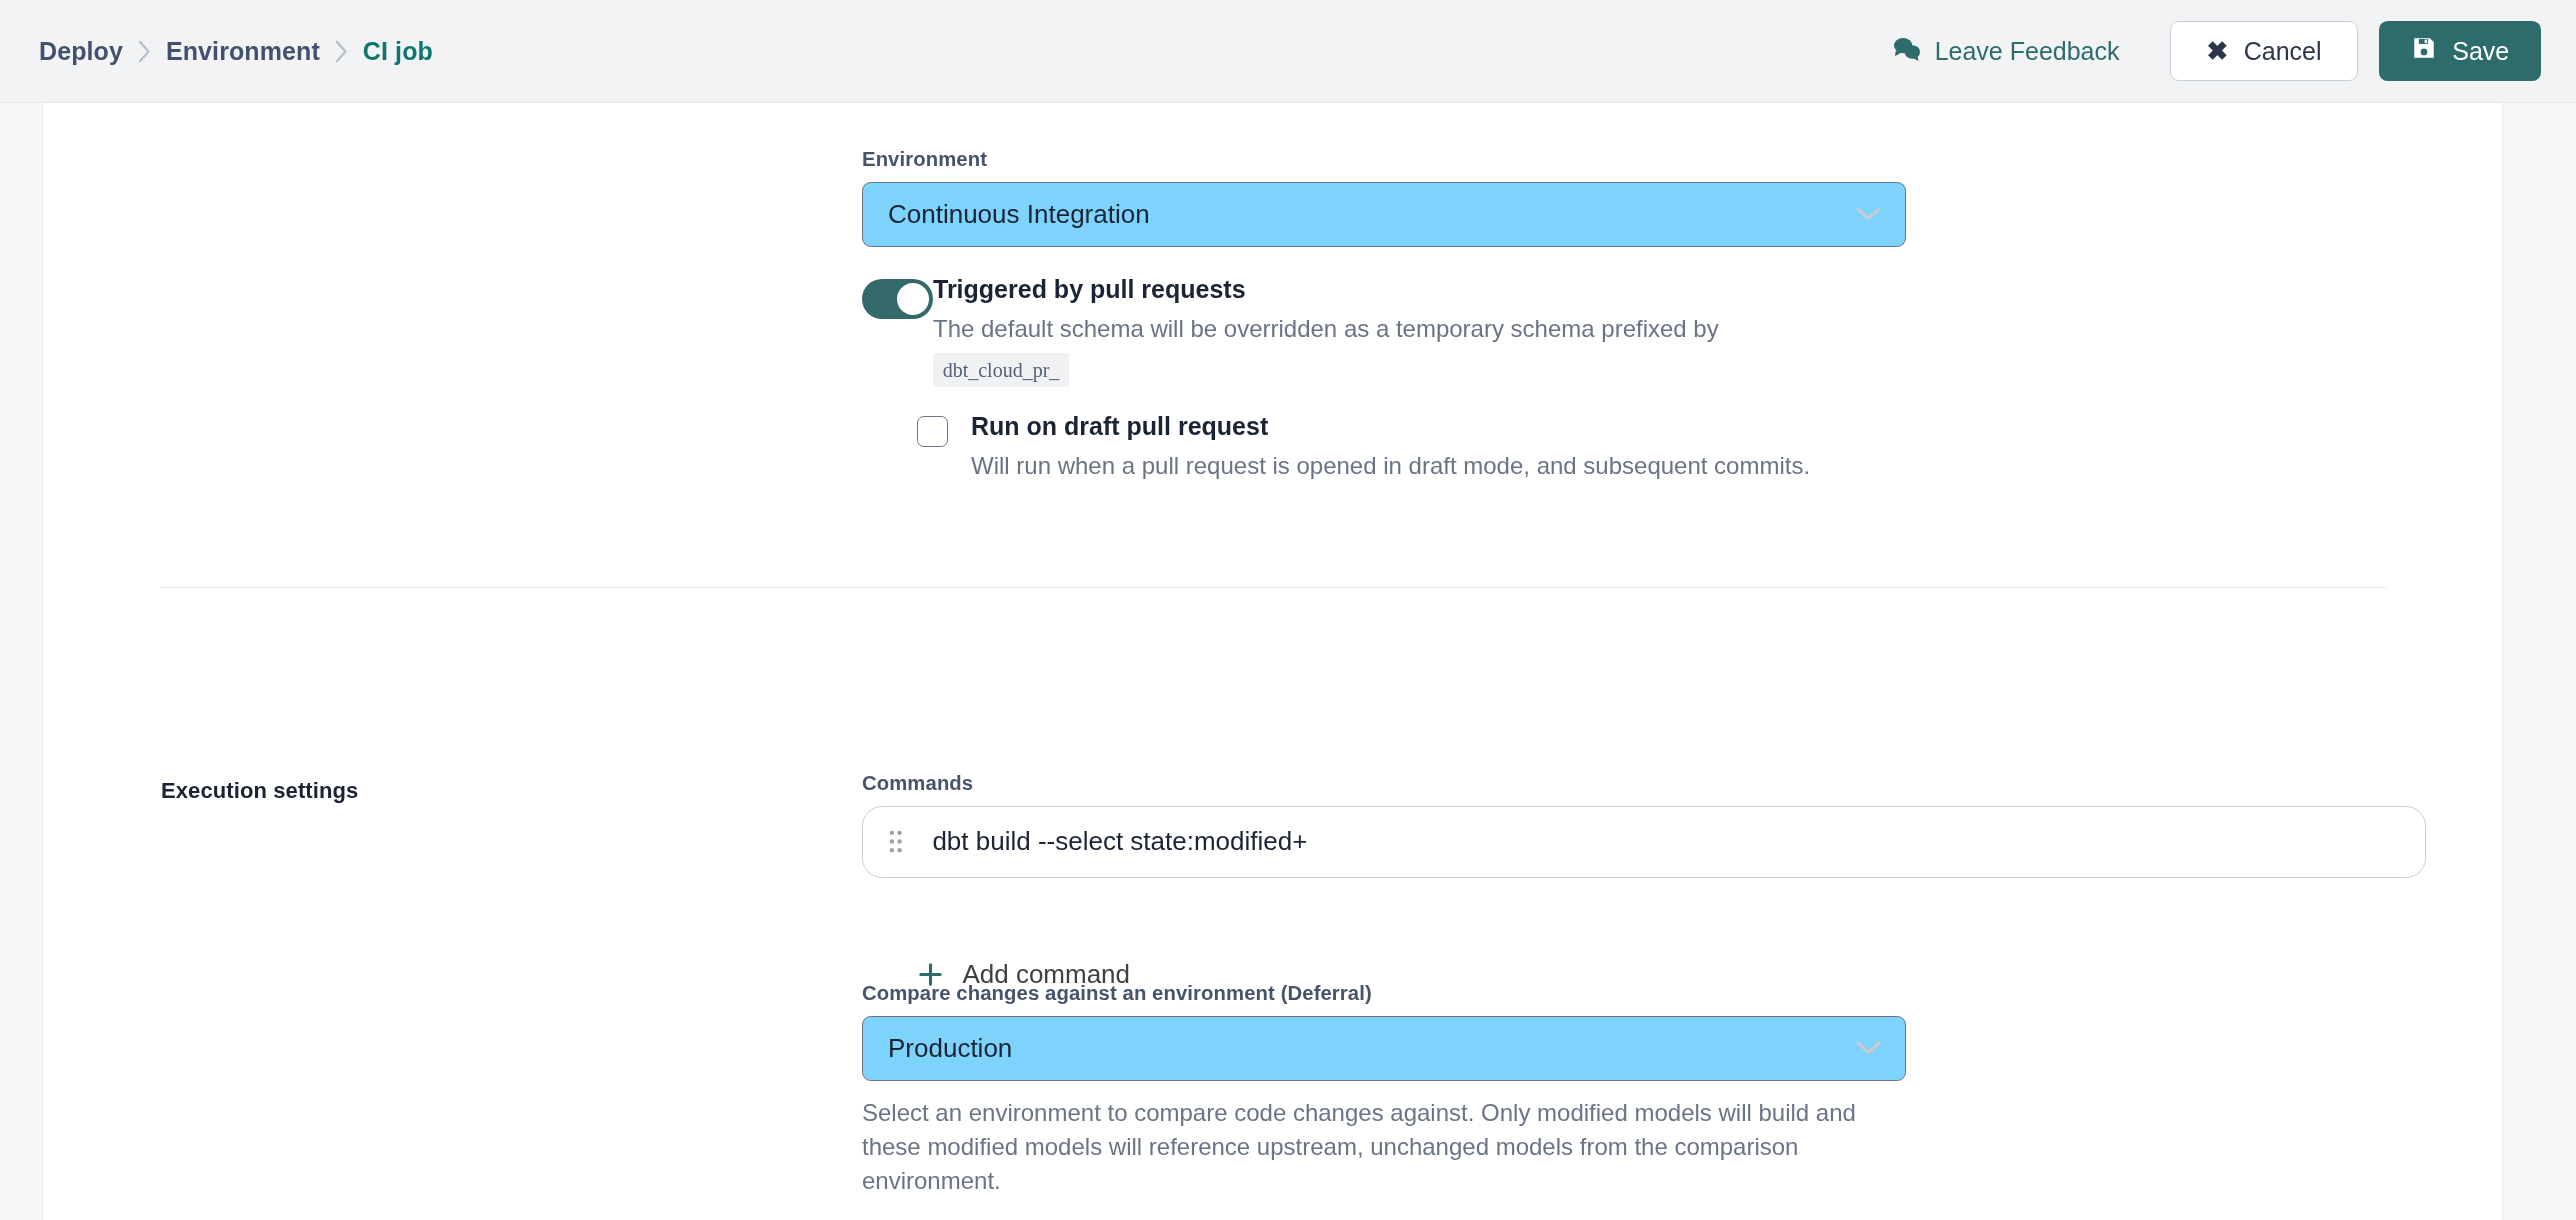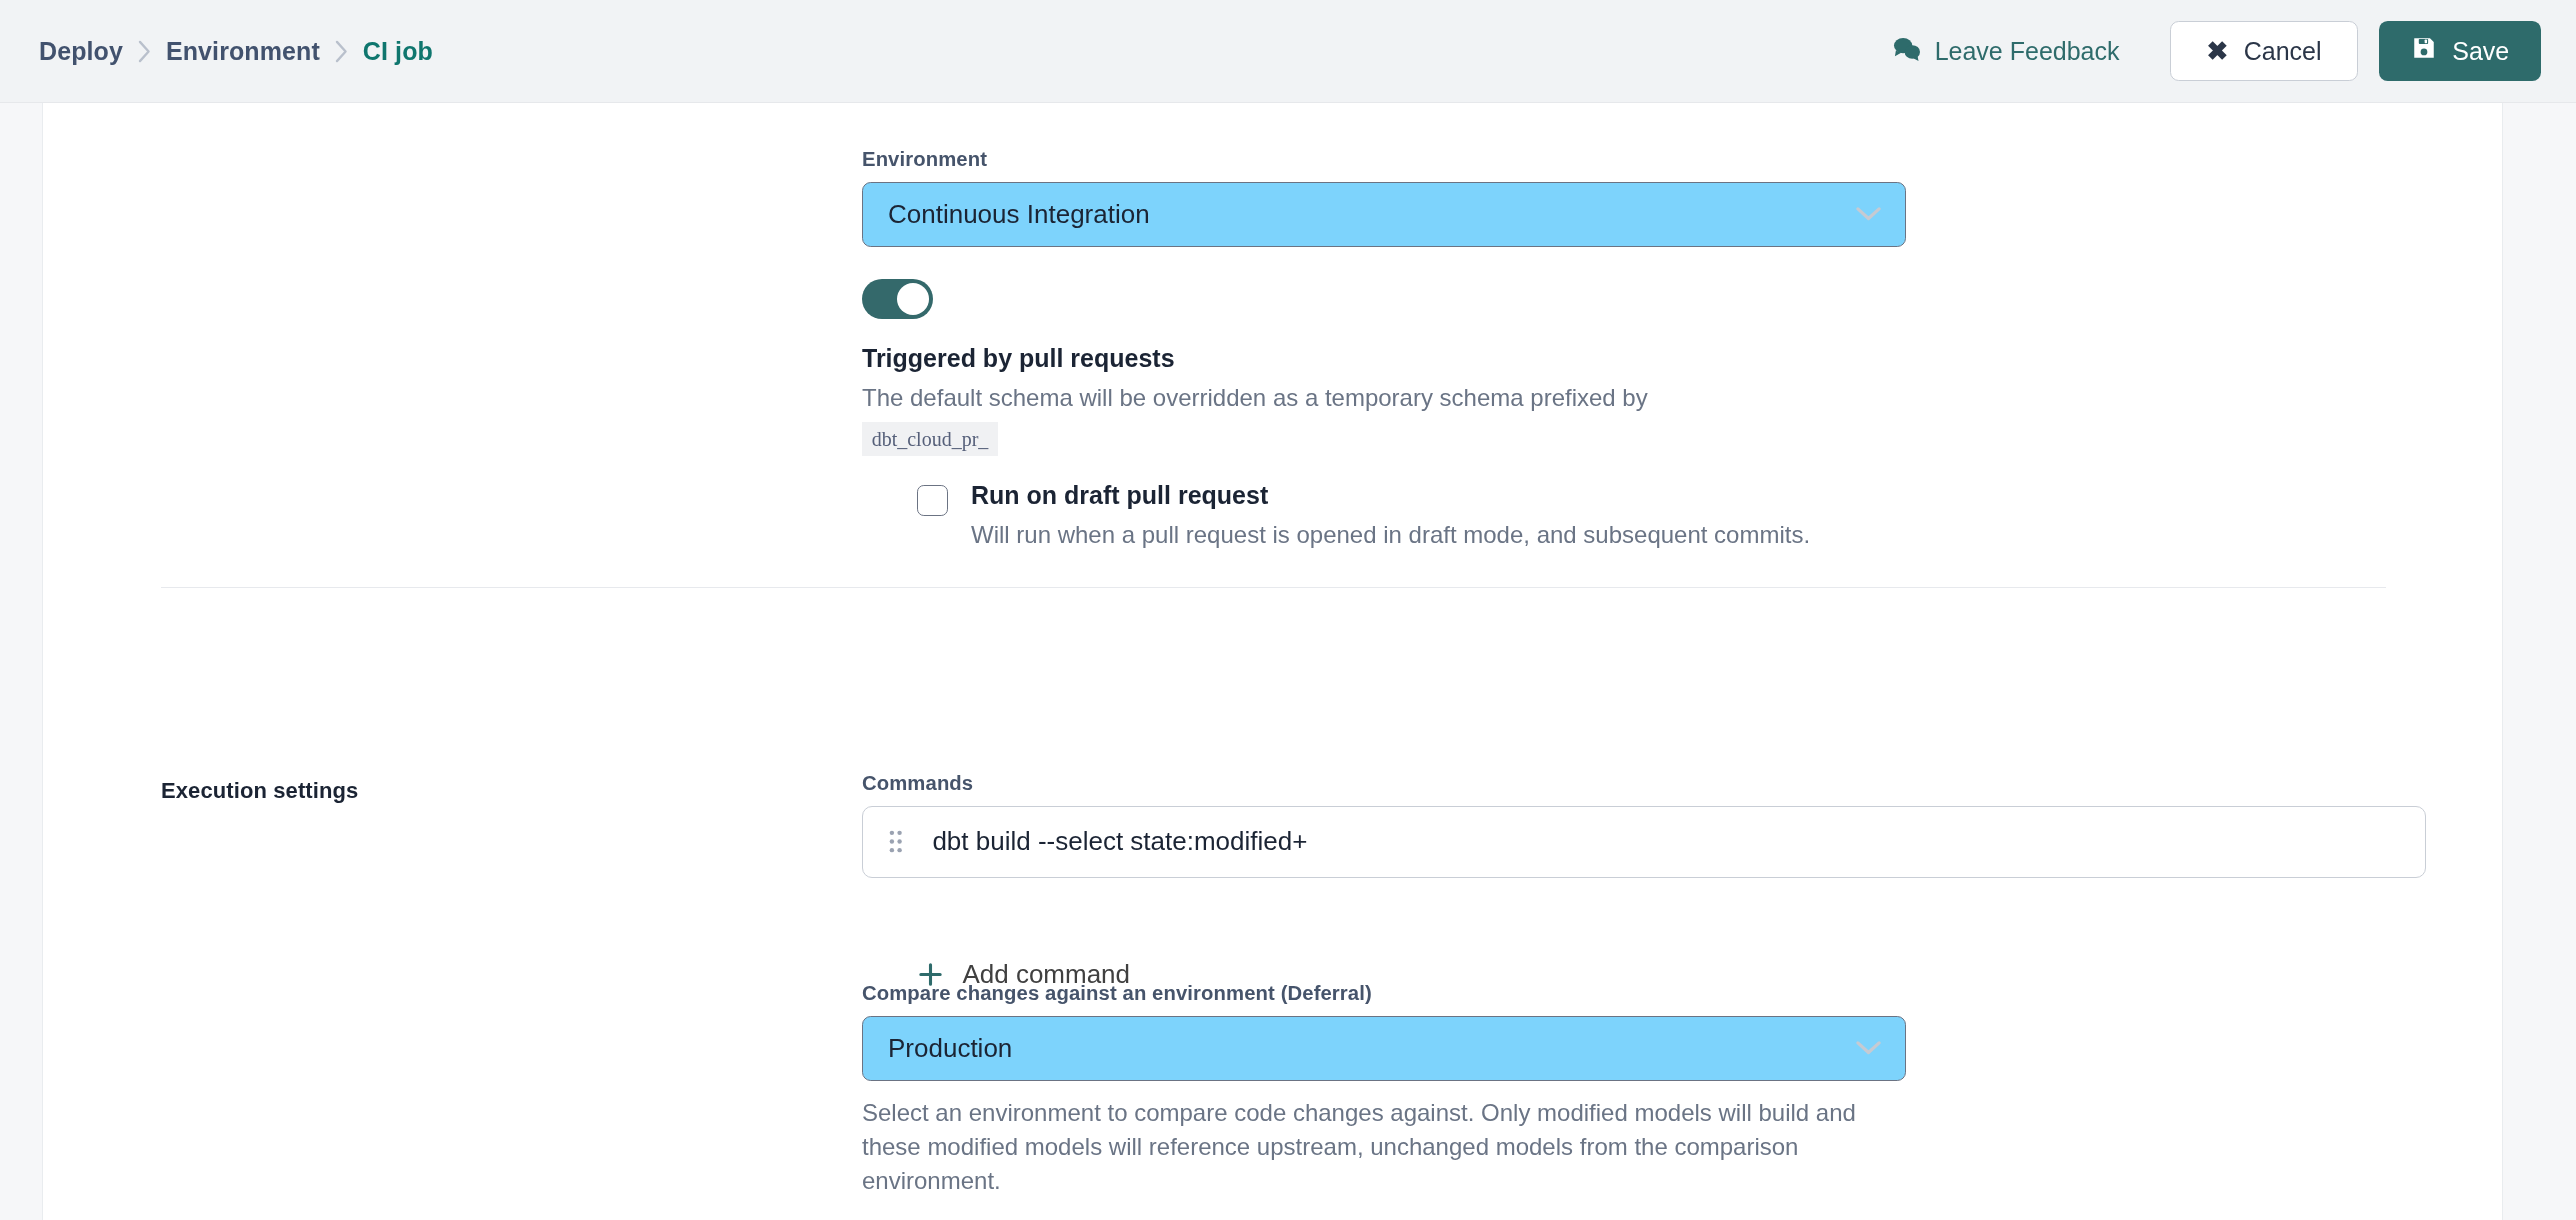--- a/index.html
+++ b/index.html
@@ -161,22 +161,20 @@
     color: #1b2434;
     flex: 1;
   }
   .chev { color: #c6cad2; display: flex; align-items: center; }
   .chev svg { display: block; }
 
   
   .toggle-row {
     display: flex;
     align-items: flex-start;
-    gap: 25px;
-    flex-direction: column;
   }
   .toggle {
     width: 71px;
     height: 40px;
     border-radius: 20.3px;
     background: #34696b;
     position: relative;
     flex: none;
     margin-top: 3.9px;
     cursor: pointer;
@@ -253,21 +251,21 @@
     font-size: 22px;
     font-weight: 700;
     color: #1b2434;
     letter-spacing: 0.1px;
   }
 
   .command-box {
     width: 1564px;
     height: 72px;
     border: 1px solid #c9ced6;
-    border-radius: 10px;
+    border-radius: 20px;
     background: #ffffff;
     display: flex;
     align-items: center;
     padding: 0 25px;
     box-sizing: border-box;
   }
   .grip {
     width: 17.4px;
     height: 27px;
     flex: none;

